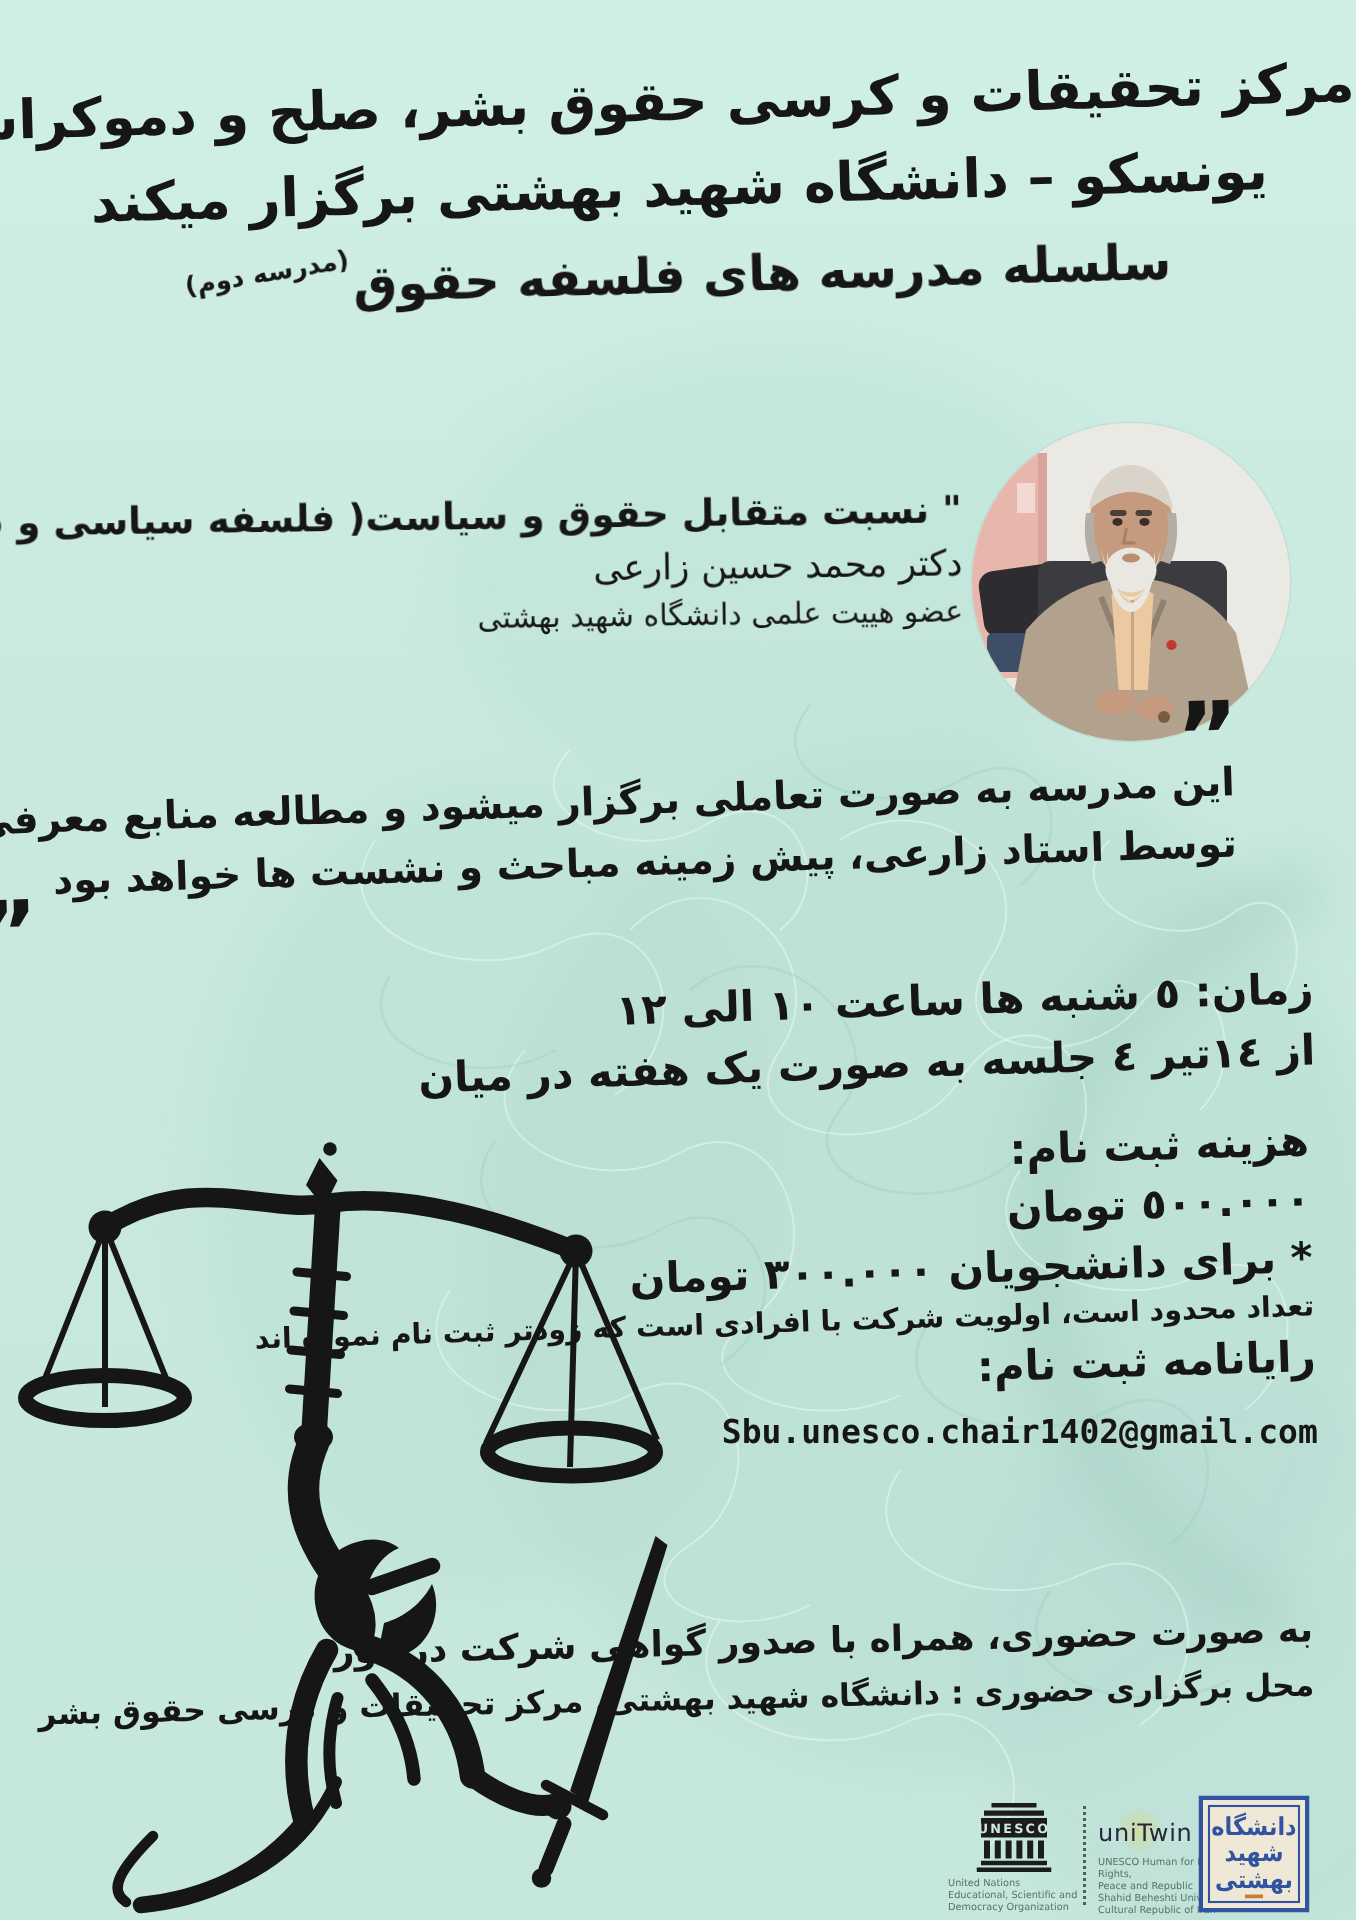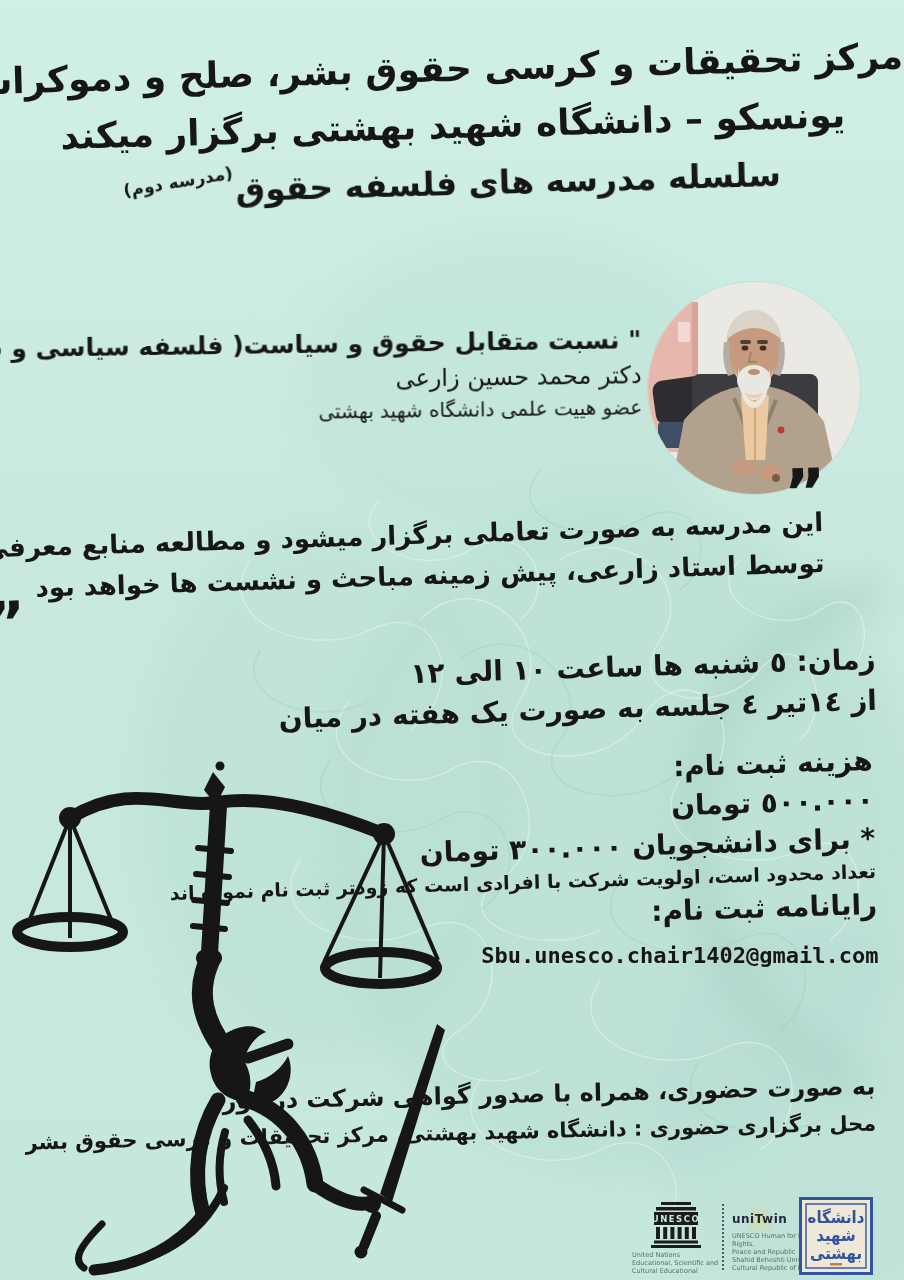--- a/index.html
+++ b/index.html
@@ -43,21 +43,21 @@
   
   .footer-block{top:1076px;right:28px;text-align:right;font-weight:700;
                 transform:rotate(-1.3deg);}
   .footer-l1{font-size:24px;line-height:40px;}
   .footer-l2{font-size:21px;line-height:34px;}
   
   .unesco-logo{left:632px;top:1202px;width:88px;text-align:left;direction:ltr;}
   .logo-caption{font-size:6.5px;line-height:8px;color:#5c6f69;margin-top:3px;}
   .logo-sep{left:722px;top:1204px;height:66px;border-left:2px dotted #4d6058;}
   .unitwin{left:732px;top:1212px;width:94px;direction:ltr;text-align:left;}
-  .unitwin-word{position:relative;font-size:12px;font-weight:700;color:#26263c;
+  .unitwin-word{position:relative;font-size:16px;font-weight:400;color:#26263c;
                 letter-spacing:0.5px;z-index:1;}
   .unitwin-globe{position:absolute;left:14px;top:-6px;width:28px;height:28px;border-radius:50%;
                  background:radial-gradient(circle,#dadc8e 0%,rgba(205,207,120,0.15) 70%);
                  opacity:0.75;}
   .unitwin .logo-caption{text-align:left;margin-top:6px;}
   .sbu-logo{left:817px;top:1197px;width:56px;height:78px;}
   .t{white-space:nowrap;}
 </style>
 </head>
 <body>
@@ -233,21 +233,21 @@
           <rect x="26.6" y="25" width="4" height="12"></rect>
         <rect x="33.8" y="25" width="4" height="12"></rect>
           <rect x="41" y="25" width="4" height="12"></rect>
       </g>
       <rect x="3" y="38.5" width="44" height="3" fill="#1c1c1c"></rect>
       <rect x="0" y="43" width="50" height="3" fill="#1c1c1c"></rect>
     </svg>
     <div class="logo-caption">
       <div>United Nations</div>
       <div>Educational, Scientific and</div>
-      <div>Cultural Educational</div>
+      <div>Democracy Organization</div>
     </div>
   </div>
 
   <div class="abs logo-sep"></div>
 
   <div class="abs unitwin">
     <span class="unitwin-globe"></span>
     <div class="unitwin-word">uniTwin</div>
     <div class="logo-caption">
       <div>UNESCO Human for Human Rights,</div>

